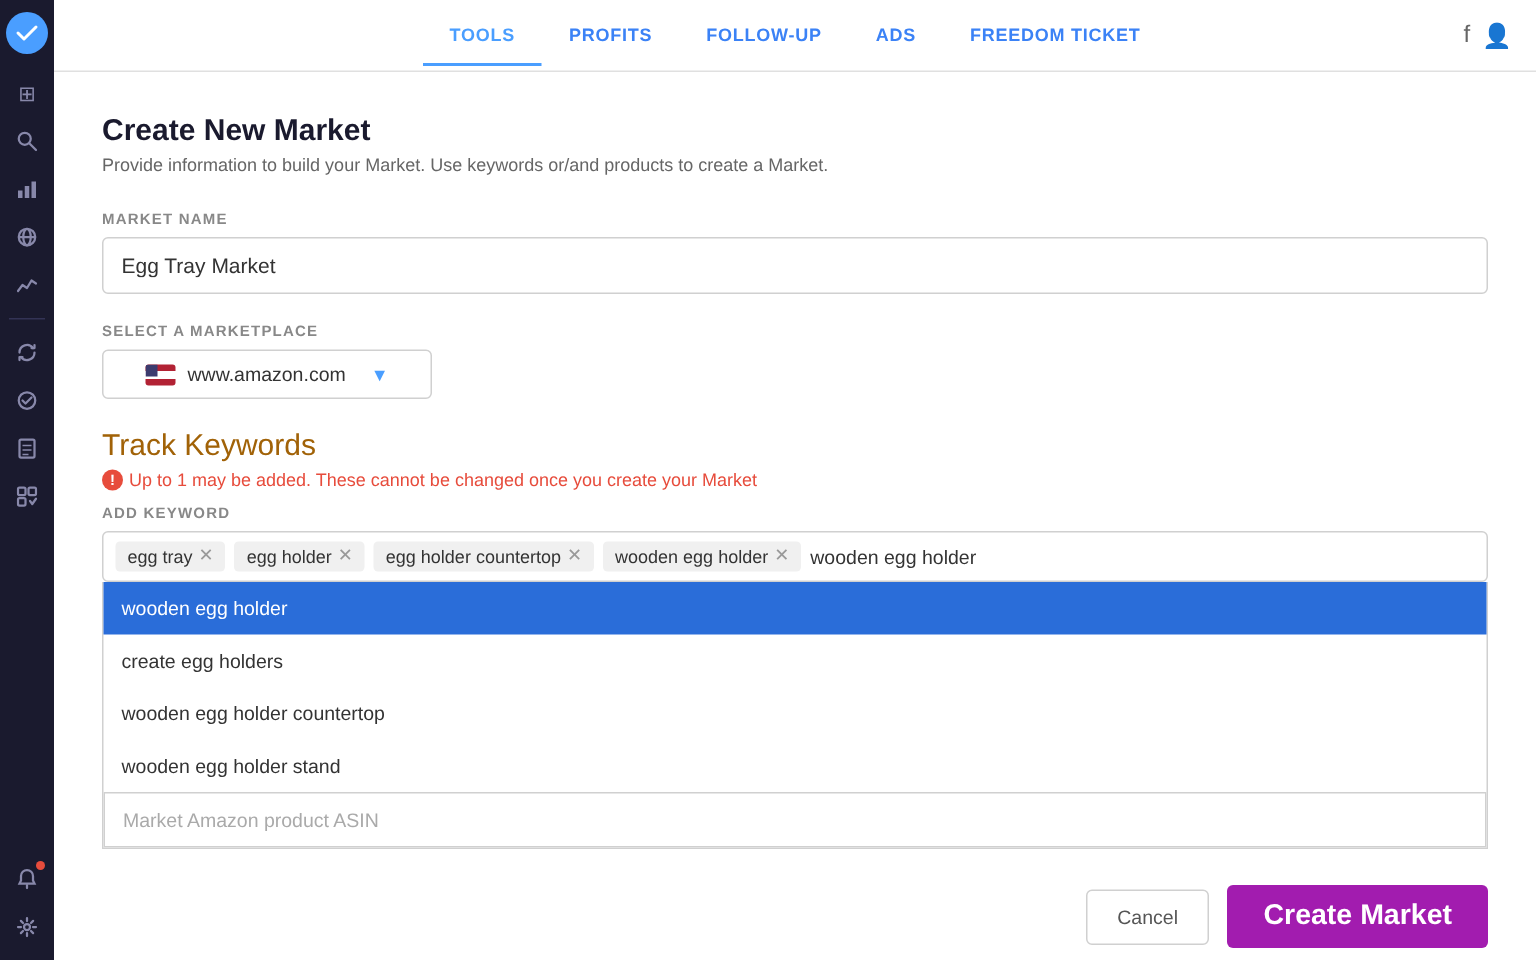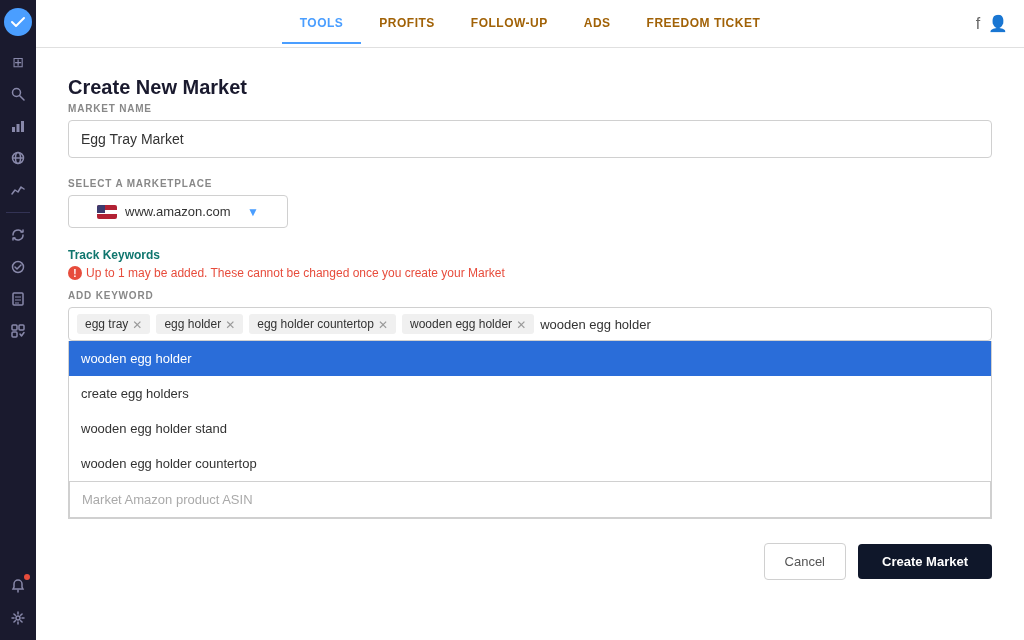--- a/index.html
+++ b/index.html
@@ -63,21 +63,21 @@
     }
     .topnav-tabs {
       display: flex;
       gap: 0;
       text-align: center;
     }
     .topnav-tab {
       padding: 12px 18px;
       font-size: 12px;
       font-weight: 600;
-      color: #a16207;
+      color: #3b82f6;
       cursor: pointer;
       border-bottom: 2px solid transparent;
       letter-spacing: 0.5px;
       text-transform: uppercase;
     }
     .topnav-tab.active {
       color: #4a9eff;
       border-bottom: 2px solid #4a9eff;
     }
     .topnav-right {
@@ -163,23 +163,23 @@
       color: #333;
       flex: 1;
     }
     .chevron-icon {
       color: #4a9eff;
       font-size: 12px;
     }
 
     
     .section-title {
-      font-size: 12px;
-      font-weight: 700;
-      color: #0f766e;
+      font-size: 20px;
+      font-weight: 400;
+      color: #a16207;
       margin-bottom: 4px;
     }
     .section-warning {
       display: flex;
       align-items: center;
       gap: 4px;
       font-size: 12px;
       color: #e74c3c;
       margin-bottom: 10px;
     }
@@ -204,21 +204,21 @@
       padding: 6px 8px;
       display: flex;
       align-items: center;
       flex-wrap: wrap;
       gap: 6px;
       background: #fff;
       position: relative;
     }
     .keyword-tag {
       display: inline-flex;
-      align-items: flex-end;
+      align-items: flex-start;
       background: #f0f0f0;
       border-radius: 3px;
       padding: 3px 8px;
       font-size: 12px;
       color: #333;
       gap: 4px;
     }
     .tag-remove {
       cursor: pointer;
       color: #999;
@@ -275,23 +275,23 @@
       border-radius: 4px;
       background: #fff;
       color: #555;
       font-size: 13px;
       cursor: pointer;
     }
     .btn-create {
       padding: 10px 24px;
       border: none;
       border-radius: 4px;
-      background: #0f172a;
+      background: #a21caf;
       color: #fff;
-      font-size: 13px;
+      font-size: 19px;
       font-weight: 600;
       cursor: pointer;
     }
   </style>
 </head>
 <body>
 
 <div class="sidebar">
   <div class="sidebar-logo">
     <svg viewBox="0 0 16 16">
@@ -382,20 +382,21 @@
       <div class="topnav-tab">FREEDOM TICKET</div>
     </div>
     <div class="topnav-right">
       <span style="font-size:16px;cursor:pointer;color:#666;">f</span>
       <span style="font-size:16px;cursor:pointer;color:#666;">👤</span>
     </div>
   </div>
 
   <div class="page-content">
     <h1 class="page-title">Create New Market</h1>
+    <p class="page-subtitle">Provide information to build your Market. Use keywords or/and products to create a Market.</p>
 
     <div class="form-section">
       <div class="form-label">MARKET NAME</div>
       <input class="form-input" type="text" value="Egg Tray Market" style="">
     </div>
 
     <div class="form-section">
       <div class="form-label">SELECT A MARKETPLACE</div>
       <div class="marketplace-select">
         <div class="flag-icon"></div>
@@ -427,22 +428,22 @@
         <span class="keyword-tag">
           <span>wooden egg holder</span>
           <span class="tag-remove">✕</span>
         </span>
         <input class="keyword-text-input" type="text" value="wooden egg holder" style="">
       </div>
 
       <div class="autocomplete-dropdown">
         <div class="autocomplete-item selected">wooden egg holder</div>
         <div class="autocomplete-item">create egg holders</div>
+        <div class="autocomplete-item">wooden egg holder countertop</div>
         <div class="autocomplete-item">wooden egg holder stand</div>
-        <div class="autocomplete-item">wooden egg holder countertop</div>
         <div class="asin-input-container" style="color:#aaa;font-size:13px;padding:10px 12px;">
           <span>Market Amazon product ASIN</span>
         </div>
       </div>
     </div>
 
     <div class="form-footer">
       <button class="btn-cancel">Cancel</button>
       <button class="btn-create">Create Market</button>
     </div>

